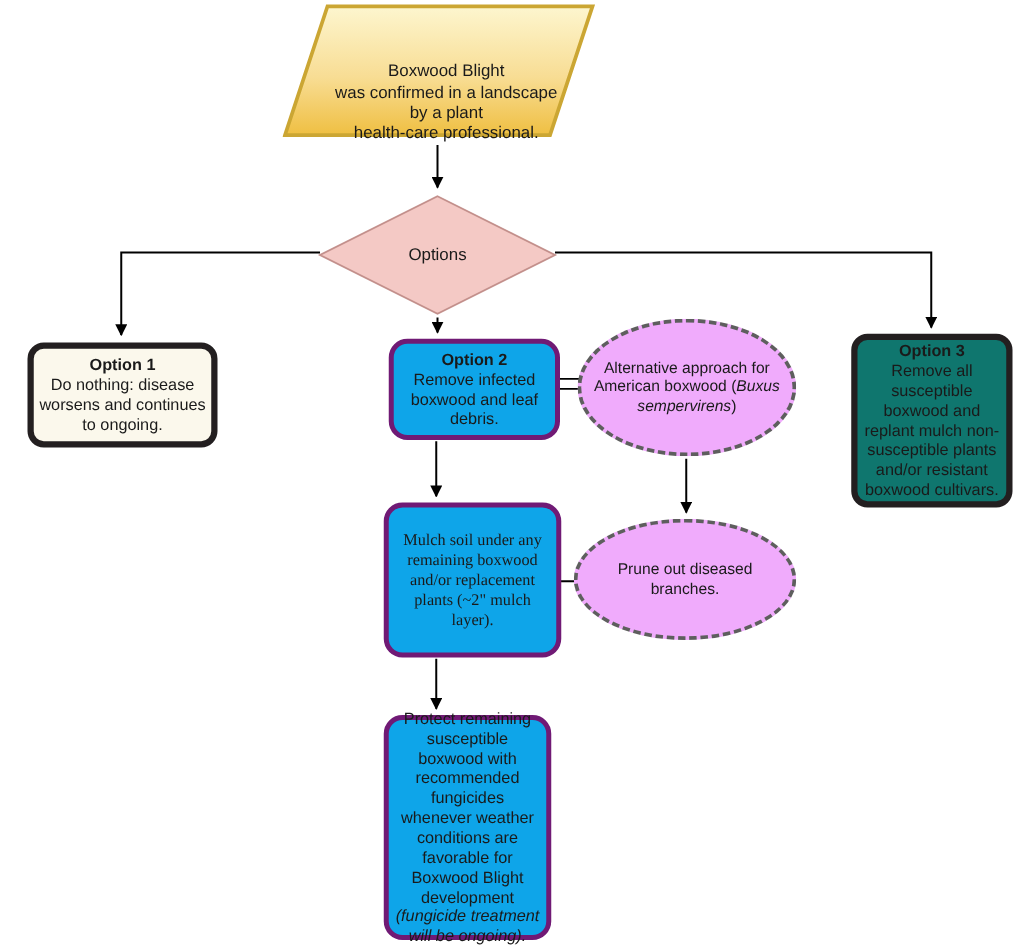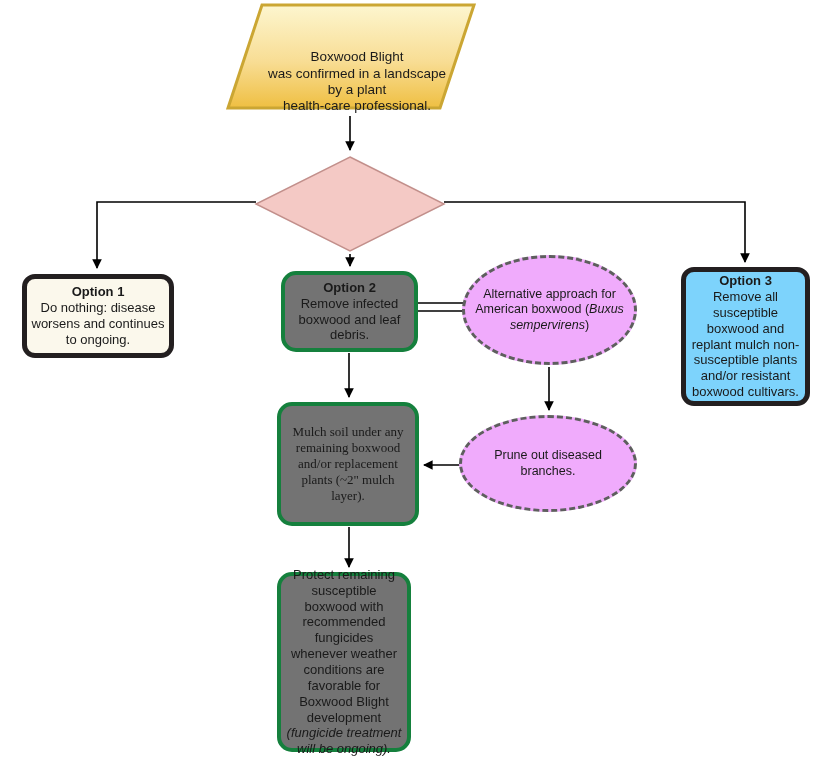--- a/index.html
+++ b/index.html
@@ -79,39 +79,40 @@
   }
   #decision-node .txt { position: relative; z-index: 2; }
 
   
   .box-black {
     border: 5px solid #231f20;
     border-radius: 13px;
     box-shadow: 0 0 0 0 transparent;
   }
   .box-green {
-    border: 4px solid #15803d;
+    border: 4px solid #701a75;
     border-radius: 15px;
-    background: #737373;
+    background: #0ea5e9;
+    margin-left: 30px;
   }
   #option1-node {
     left: 22px; top: 274px;
     width: 152px; height: 84px;
     background: #fbf8ec;
     font-size: 13px;
   }
   #option2-node {
     left: 281px; top: 271px;
     width: 137px; height: 81px;
     font-size: 13px;
   }
   #option3-node {
     left: 681px; top: 267px;
     width: 129px; height: 139px;
-    background: #7dd3fc;
+    background: #0f766e;
     font-size: 13px;
   }
   #mulch-node {
     left: 277px; top: 402px;
     width: 142px; height: 124px;
     font-size: 13px;
     font-family: Liberation Serif, serif;
   }
   #protect-node {
     left: 277px; top: 572px;
@@ -184,20 +185,21 @@
       <span>was confirmed in a landscape</span><br>
       <span>by a plant</span><br>
       <span>health-care professional.</span>
     </div>
   </div>
 
   <div class="node" id="decision-node">
     <svg id="decision-shape" viewBox="0 0 192 98" preserveAspectRatio="none">
       <polygon points="96,2 190,49 96,96 2,49" fill="#f4c9c5" stroke="#c3908c" stroke-width="1.5"></polygon>
     </svg>
+    <div class="txt">Options</div>
   </div>
 
   <div class="node box-black" id="option1-node">
     <div class="txt">
       <span class="ttl">Option 1</span>
       <span>Do nothing: disease worsens and continues to ongoing.</span>
     </div>
   </div>
 
   <div class="node box-green" id="option2-node">

